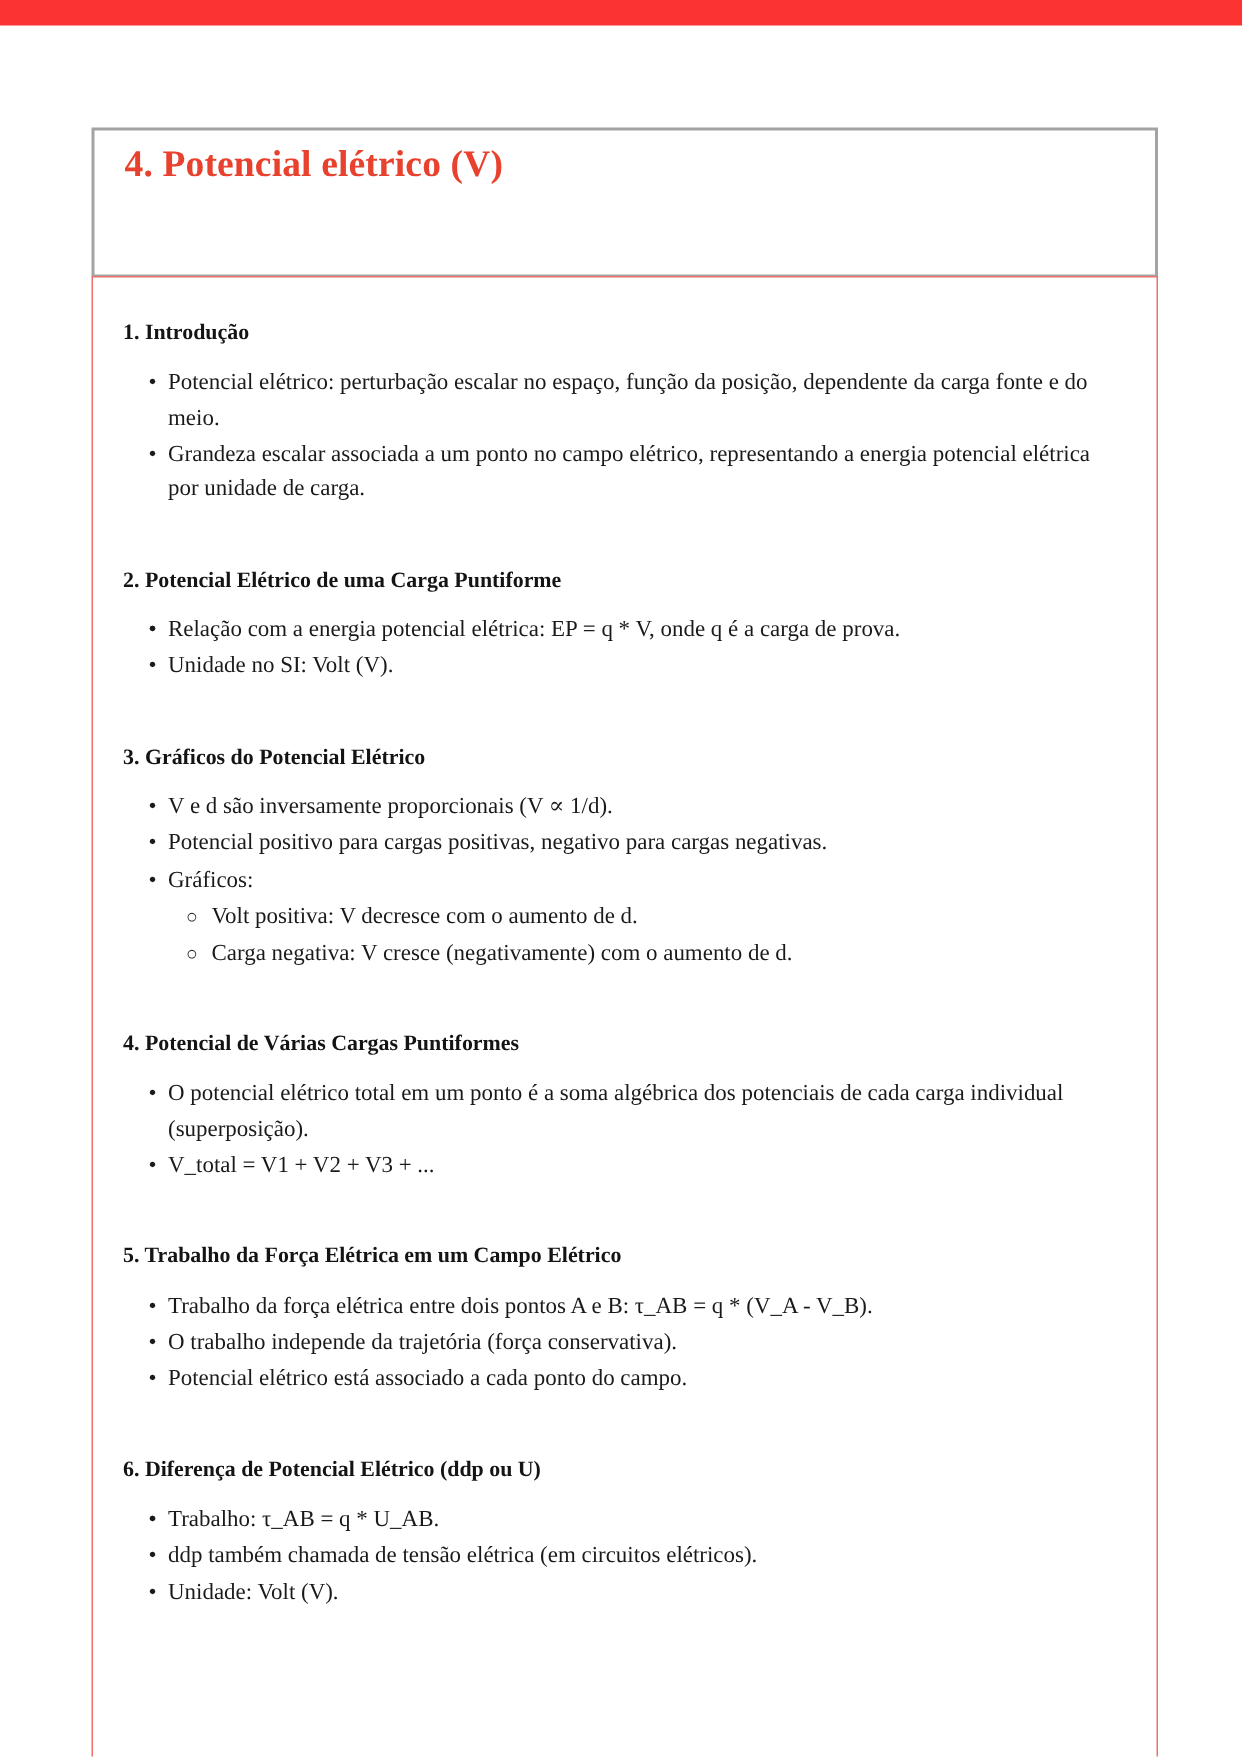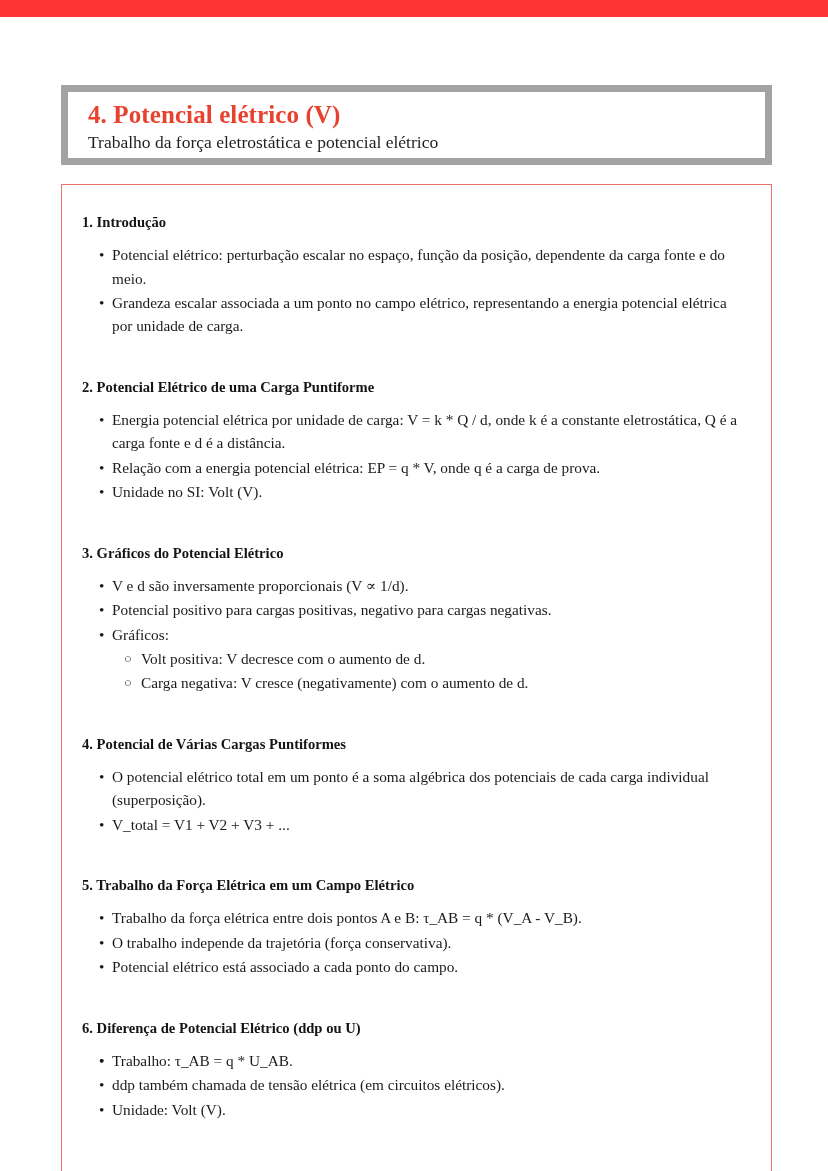--- a/index.html
+++ b/index.html
@@ -25,22 +25,22 @@
     height: 17px;
     background: #fb3333;
   }
 
   
   .header-box {
     position: absolute;
     left: 61px;
     top: 85px;
     width: 711px;
-    height: 80px;
-    border: 7px solid #a3a3a3;
+    height: 100px;
+    border: 2px solid #a3a3a3;
     background: #ffffff;
   }
 
   .header-inner {
     padding: 9px 0 0 20px;
   }
 
   .doc-title {
     font-size: 25px;
     font-weight: bold;
@@ -134,37 +134,36 @@
   }
 </style>
 </head>
 <body>
 
 <div class="top-bar"></div>
 
 <div class="header-box">
   <div class="header-inner">
     <h1 class="doc-title">4. Potencial elétrico (V)</h1>
-    <div class="doc-subtitle">Trabalho da força eletrostática e potencial elétrico</div>
   </div>
 </div>
 
 <div class="content-box">
   <div class="content-inner" id="content-root">
       <div class="section">
         <div class="section-heading">1. Introdução</div>
         <ul class="bullet-list">
           <li class="bullet-item"><span class="marker">•</span><span>Potencial elétrico: perturbação escalar no espaço, função da posição, dependente da carga fonte e do meio.</span></li>
           <li class="bullet-item"><span class="marker">•</span><span>Grandeza escalar associada a um ponto no campo elétrico, representando a energia potencial elétrica por unidade de carga.</span></li>
         </ul>
       </div>
       <div class="section">
         <div class="section-heading">2. Potencial Elétrico de uma Carga Puntiforme</div>
         <ul class="bullet-list">
-          <li class="bullet-item"><span class="marker">•</span><span>Energia potencial elétrica por unidade de carga: V = k * Q / d, onde k é a constante eletrostática, Q é a carga fonte e d é a distância.</span></li>
+          <li class="bullet-item"><span class="marker">•</span></li>
           <li class="bullet-item"><span class="marker">•</span><span>Relação com a energia potencial elétrica: EP = q * V, onde q é a carga de prova.</span></li>
           <li class="bullet-item"><span class="marker">•</span><span>Unidade no SI: Volt (V).</span></li>
         </ul>
       </div>
       <div class="section">
         <div class="section-heading">3. Gráficos do Potencial Elétrico</div>
         <ul class="bullet-list">
           <li class="bullet-item"><span class="marker">•</span><span>V e d são inversamente proporcionais (V ∝ 1/d).</span></li>
           <li class="bullet-item"><span class="marker">•</span><span>Potencial positivo para cargas positivas, negativo para cargas negativas.</span></li>
           <li class="bullet-item"><span class="marker">•</span><span>Gráficos:</span></li>

